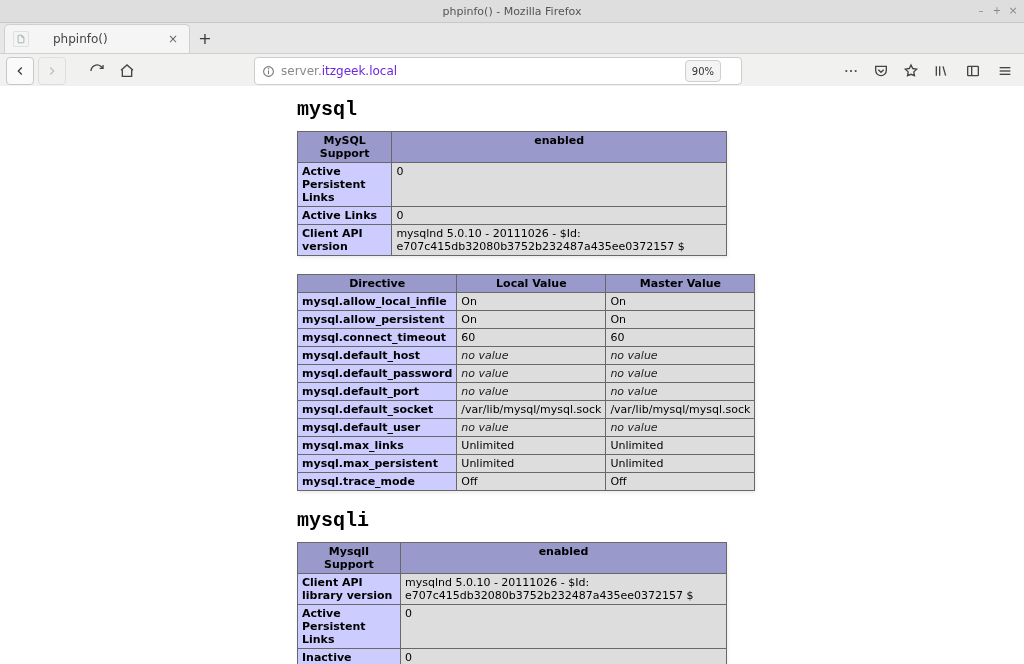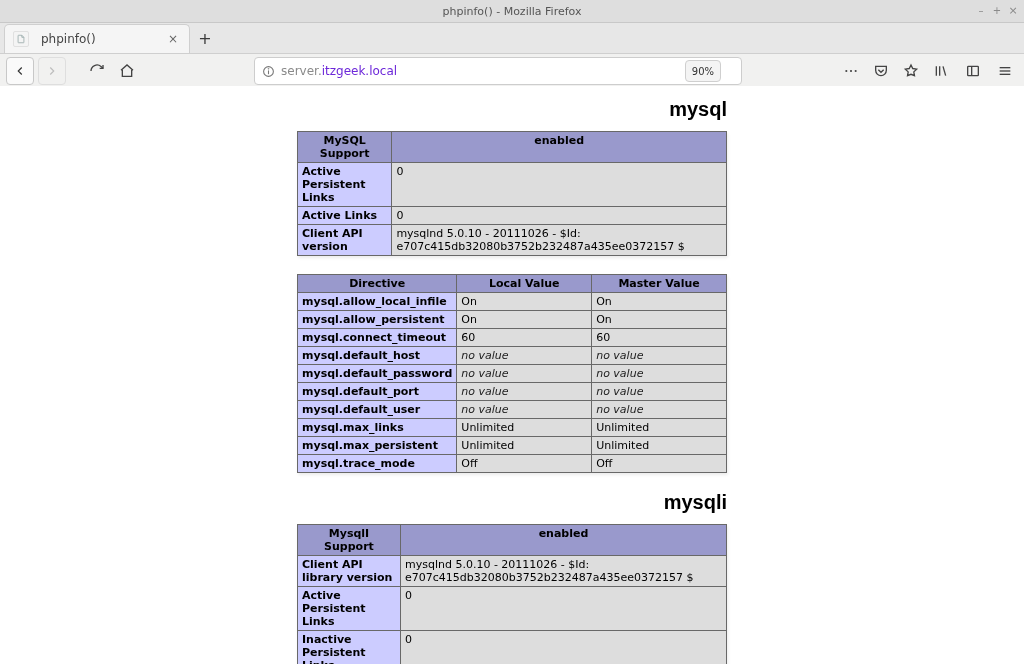--- a/index.html
+++ b/index.html
@@ -5,21 +5,21 @@
   html, body { margin:0; padding:0; height:100%; font-family:"DejaVu Sans","Cantarell",sans-serif; background:#f1f1f0; }
 
   
   .titlebar { height:22px; background:#dedede; border-bottom:1px solid #c8c8c8; display:flex; align-items:center; justify-content:center; position:relative; font-size:11px; color:#555; }
   .titlebar .controls { position:absolute; right:6px; top:0; height:22px; display:flex; align-items:center; gap:6px; color:#8a8a8a; }
   .titlebar .ctl { width:10px; height:10px; display:inline-flex; align-items:center; justify-content:center; cursor:default; font-size:10px; line-height:10px;}
   .titlebar .ctl-x { font-size:11px; }
 
   
   .tabbar { height:30px; background:#e7e7e7; border-bottom:1px solid #cfcfcf; display:flex; align-items:flex-end; position:relative;}
-  .tab { height:28px; min-width:168px; background:#f5f5f5; border:1px solid #cfcfcf; border-bottom:none; margin-left:4px; border-top-left-radius:5px; border-top-right-radius:5px; display:flex; align-items:center; padding:0 8px; font-size:12px; color:#444; gap:12px; cursor:default;}
+  .tab { height:28px; min-width:168px; background:#f5f5f5; border:1px solid #cfcfcf; border-bottom:none; margin-left:4px; border-top-left-radius:5px; border-top-right-radius:5px; display:flex; align-items:center; padding:0 8px; font-size:12px; color:#444; gap:24px; cursor:default;}
   .tab .favicon { width:14px; height:14px; border-radius:2px; background:#f4f4f4; display:inline-flex; align-items:center; justify-content:center; border:1px solid #e0e0e0;}
   .tab .favicon svg { width:10px; height:10px; }
   .tab .tab-close { margin-left:auto; color:#666; cursor:pointer; width:16px; height:16px; display:inline-flex; align-items:center; justify-content:center; border-radius:2px;}
   .newtab { width:30px; height:30px; display:flex; align-items:center; justify-content:center; color:#3a3a3a; cursor:pointer; font-size:16px;}
 
   
   .toolbar { height:34px; background:#f1f1f0; border-bottom:3px solid #be185d; display:flex; align-items:center; padding:0 6px; gap:4px; }
   .navbtn { width:26px; height:26px; border:1px solid #c8c8c8; border-radius:4px; background:#fafafa; display:flex; align-items:center; justify-content:center; color:#333; cursor:pointer;}
   .navbtn.disabled { color:#bdbdbd; background:#f1f1f0; border-color:#dedede;}
   .navbtn svg { width:14px; height:14px; }
@@ -34,21 +34,21 @@
   .urlbar .host-light { color:#8a8a8a; }
   .urlbar .host-dark { color:#6d28d9; }
   .zoom { position:absolute; right:20px; top:2px; height:20px; border:1px solid #cfcfcf; border-radius:4px; background:#f4f4f4; font-size:10px; color:#333; padding:0 6px; display:flex; align-items:center;}
 
   .toolbar-right { display:flex; align-items:center; gap:6px; margin-left:auto; }
 
   
   .content { position:absolute; top:86px; left:0; right:0; bottom:0; background:#fff; overflow:auto; }
   .page { width:430px; margin:0 auto; padding:4px 0 40px 0; }
 
-  h2.section { font-family:Liberation Sans, sans-serif; font-size:20px; font-weight:bold; color:#000; text-align:right; margin:8px 0 10px 0;}
+  h2.section { font-family:Liberation Mono, monospace; font-size:20px; font-weight:bold; color:#000; text-align:left; margin:8px 0 10px 0;}
 
   table.php { border-collapse:collapse; width:100%; font-size:11px; color:#000; margin-bottom:18px; box-shadow:1px 2px 3px rgba(0,0,0,0.08);}
   table.php th, table.php td { border:1px solid #686868; padding:2px 4px; vertical-align:top; }
   table.php th { background:#9999cc; font-weight:bold; text-align:center; }
   table.php td.e { background:#ccccff; font-weight:bold; width:22%; }
   table.php td.v { background:#dddddd; }
 
   .novalue { font-style:italic; color:#222;}
 </style>
 </head>
@@ -219,20 +219,25 @@
             <td class="e">mysql.default_password</td>
             <td class="v"><span class="novalue">no value</span></td>
             <td class="v"><span class="novalue">no value</span></td>
           </tr>
           <tr>
             <td class="e">mysql.default_port</td>
             <td class="v"><span class="novalue">no value</span></td>
             <td class="v"><span class="novalue">no value</span></td>
           </tr>
           <tr>
+            <td class="e">mysql.default_socket</td>
+            <td class="v">/var/lib/mysql/mysql.sock</td>
+            <td class="v">/var/lib/mysql/mysql.sock</td>
+          </tr>
+          <tr>
             <td class="e">mysql.default_user</td>
             <td class="v"><span class="novalue">no value</span></td>
             <td class="v"><span class="novalue">no value</span></td>
           </tr>
           <tr>
             <td class="e">mysql.max_links</td>
             <td class="v">Unlimited</td>
             <td class="v">Unlimited</td>
           </tr>
           <tr>

